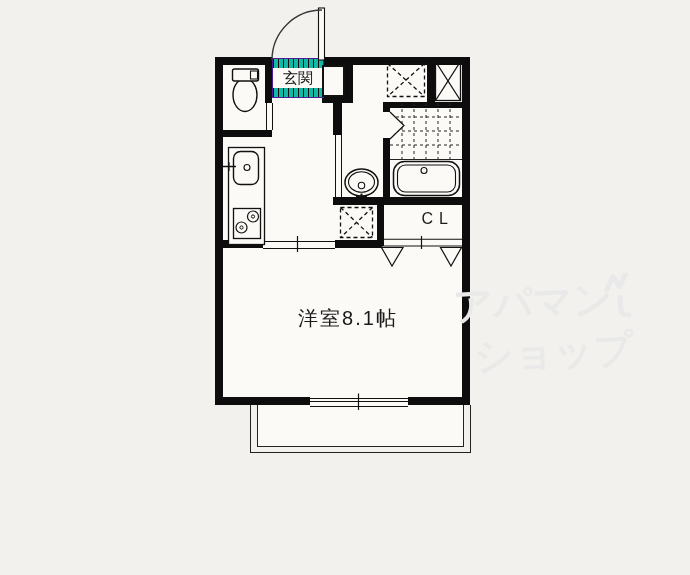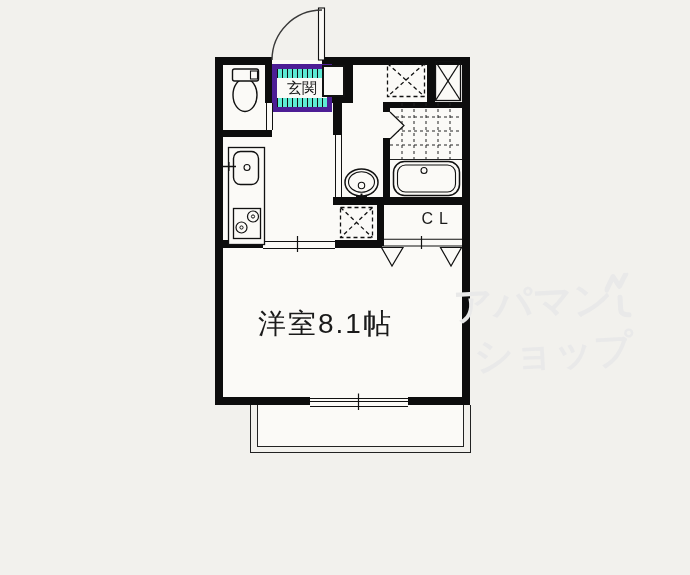--- a/index.html
+++ b/index.html
@@ -6,23 +6,23 @@
   body{
     width:690px;height:575px;
     font-family:"Liberation Sans","DejaVu Sans",sans-serif;
     background:#f2f1ed;
   }
   #plan{position:relative;width:690px;height:575px;background:#f2f1ed;overflow:hidden;}
   .abs{position:absolute;}
   .wall{position:absolute;background:#0d0d0d;}
   .floor{position:absolute;background:#fbfaf7;}
   .label{position:absolute;color:#1a1a1a;white-space:nowrap;}
-  #label-room{left:258px;top:305px;width:180px;font-size:28px;letter-spacing:2px;}
+  #label-room{left:258px;top:305px;width:180px;text-align:center;font-size:20px;letter-spacing:2px;}
   #label-cl{left:396px;top:210px;width:58px;text-align:right;font-size:16px;letter-spacing:6px;}
-  #genkan-strip{left:272px;top:64px;width:50px;height:38px;border:5px solid #4c1d95;background:#5eead4;}
+  #genkan-strip{left:272px;top:58px;width:50px;height:38px;border:1px solid #4c1d95;background:#14b8a6;}
   .tickband{position:absolute;left:0;width:100%;height:9px;
     background:repeating-linear-gradient(90deg,#111 0 1px,transparent 1px 5px);}
   #tickband-top{top:0;border-bottom:1px solid #111;}
   #tickband-bottom{bottom:0;border-top:1px solid #111;}
   #label-genkan{position:absolute;left:0;top:9px;width:100%;height:20px;
     text-align:center;font-size:15px;line-height:20px;color:#111;background:#fbfaf7;}
   .thin-door{position:absolute;background:#fbfaf7;}
   .vdoor{border-left:1px solid #111;border-right:1px solid #111;}
   #slide-door{left:263px;top:241px;width:72px;height:6px;background:#fbfaf7;
     border-top:1.3px solid #111;border-bottom:1.3px solid #111;}

